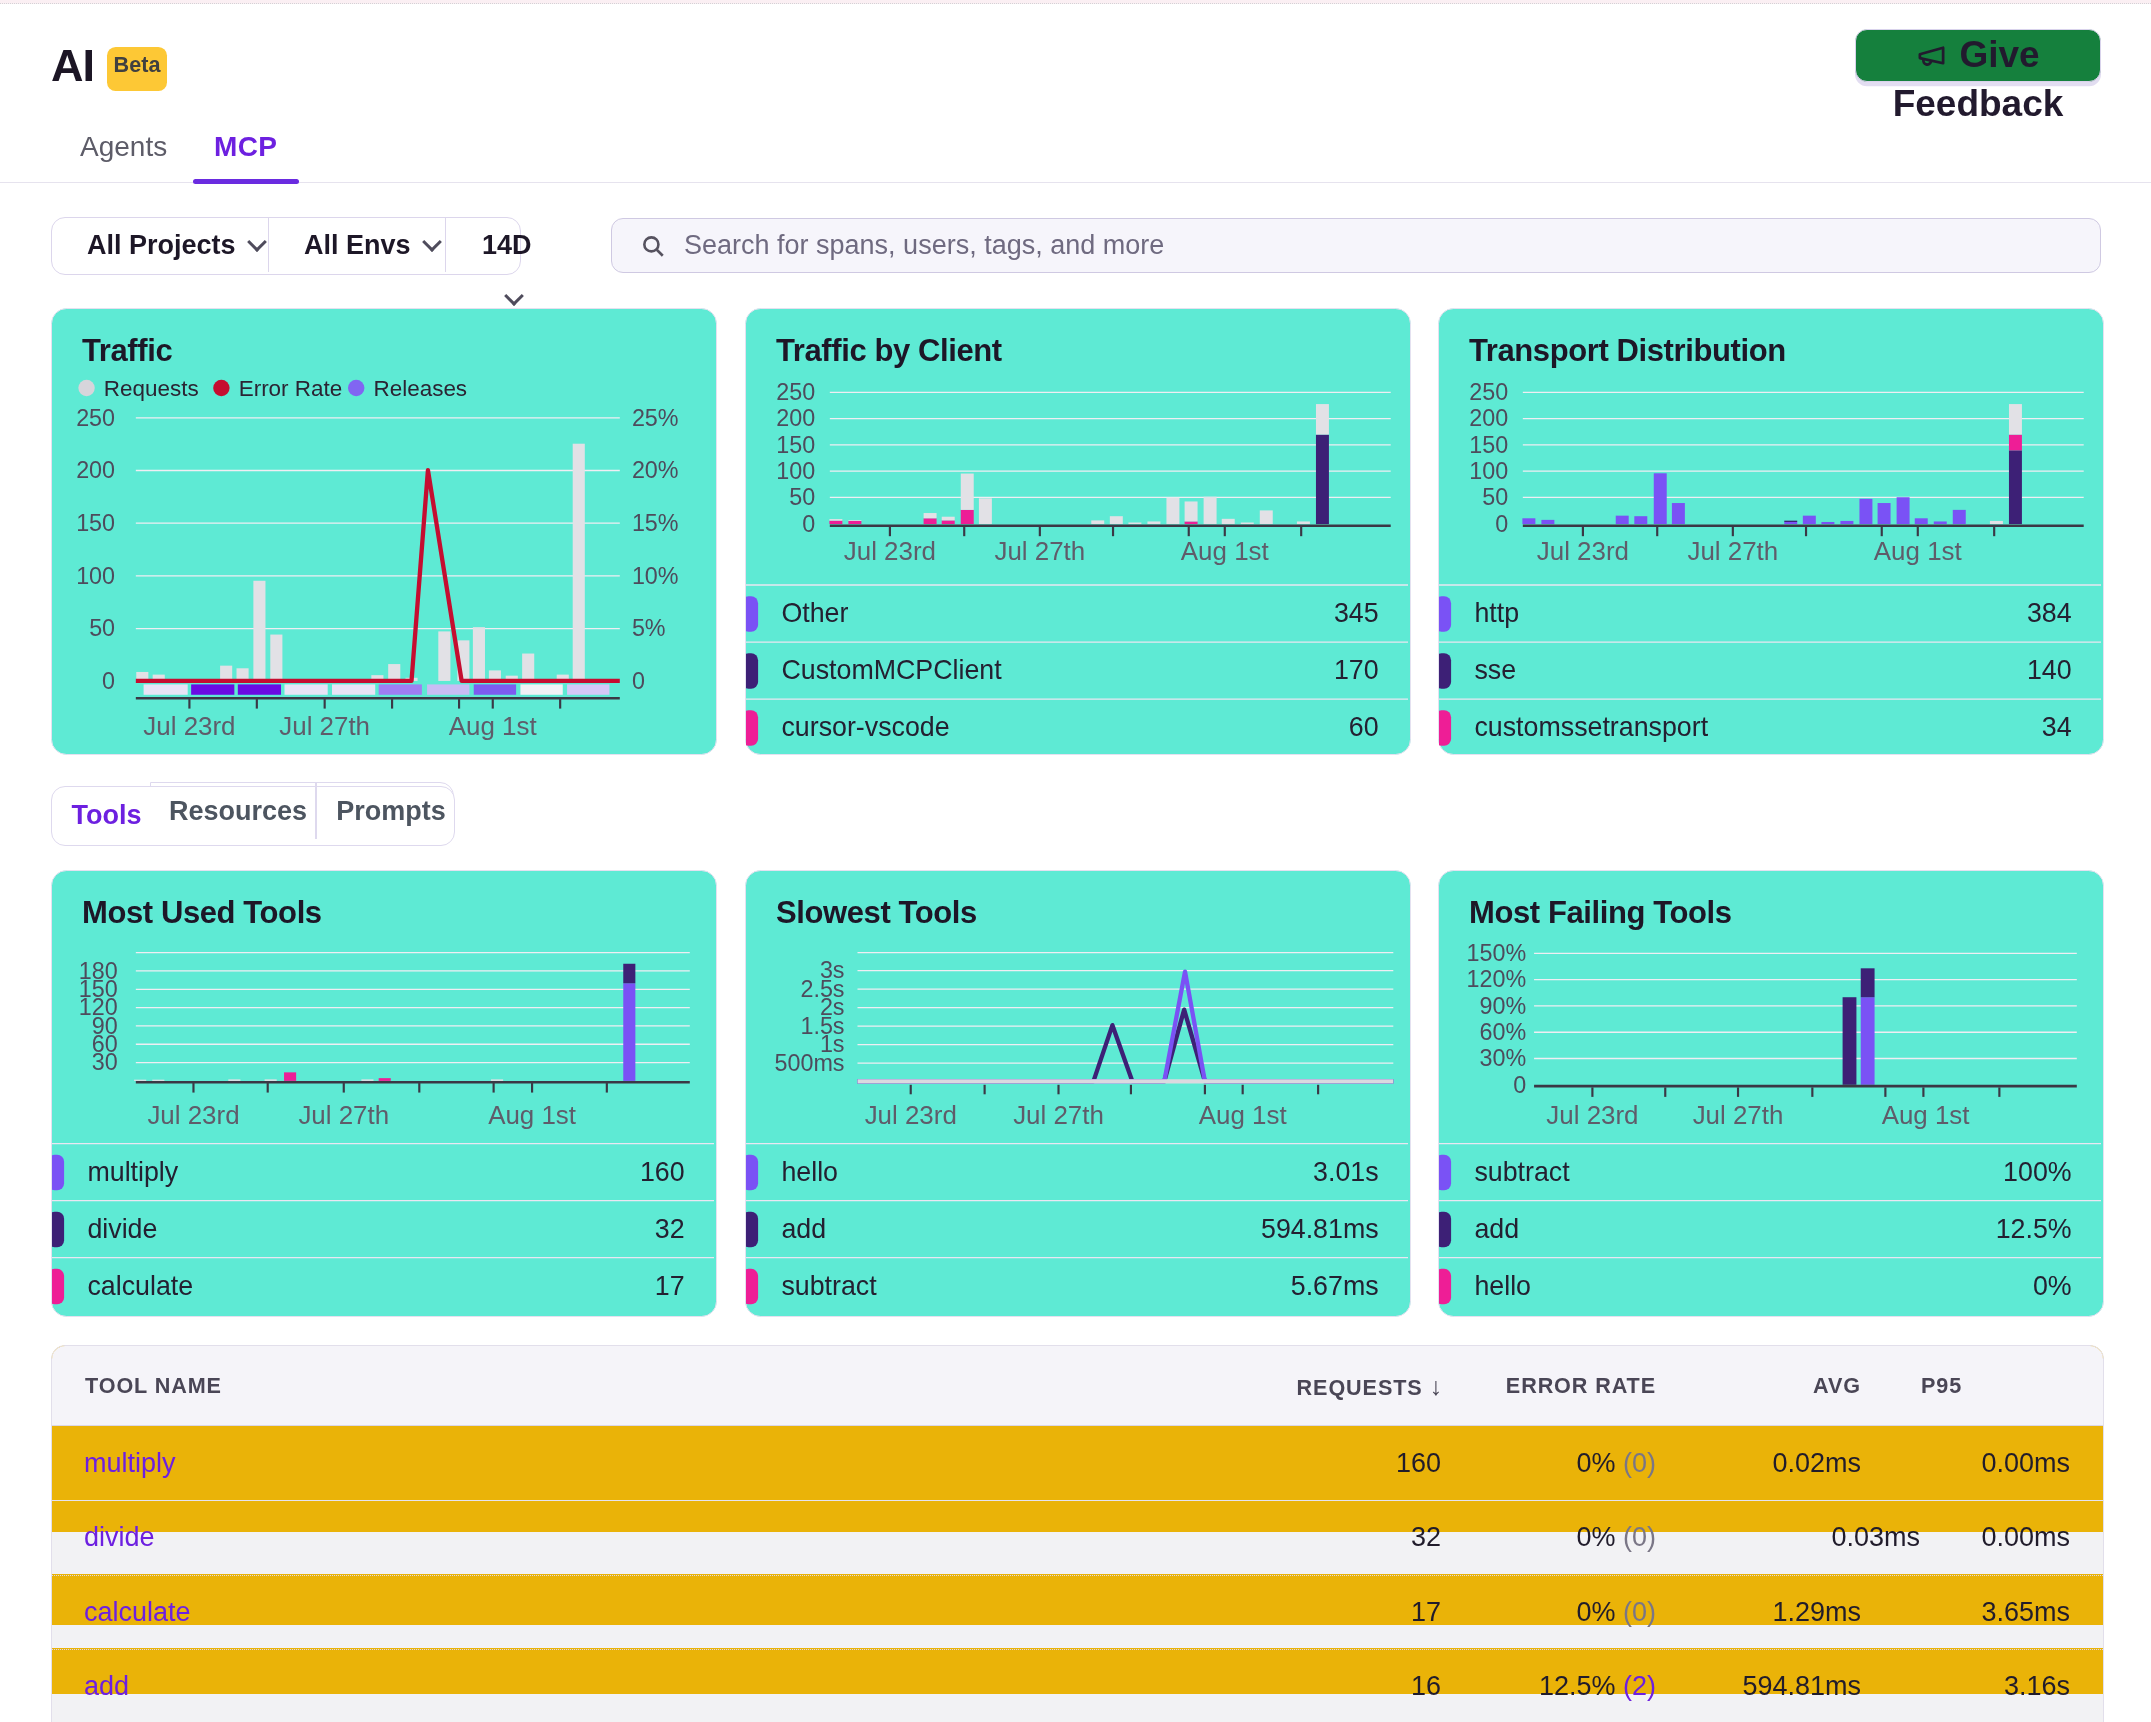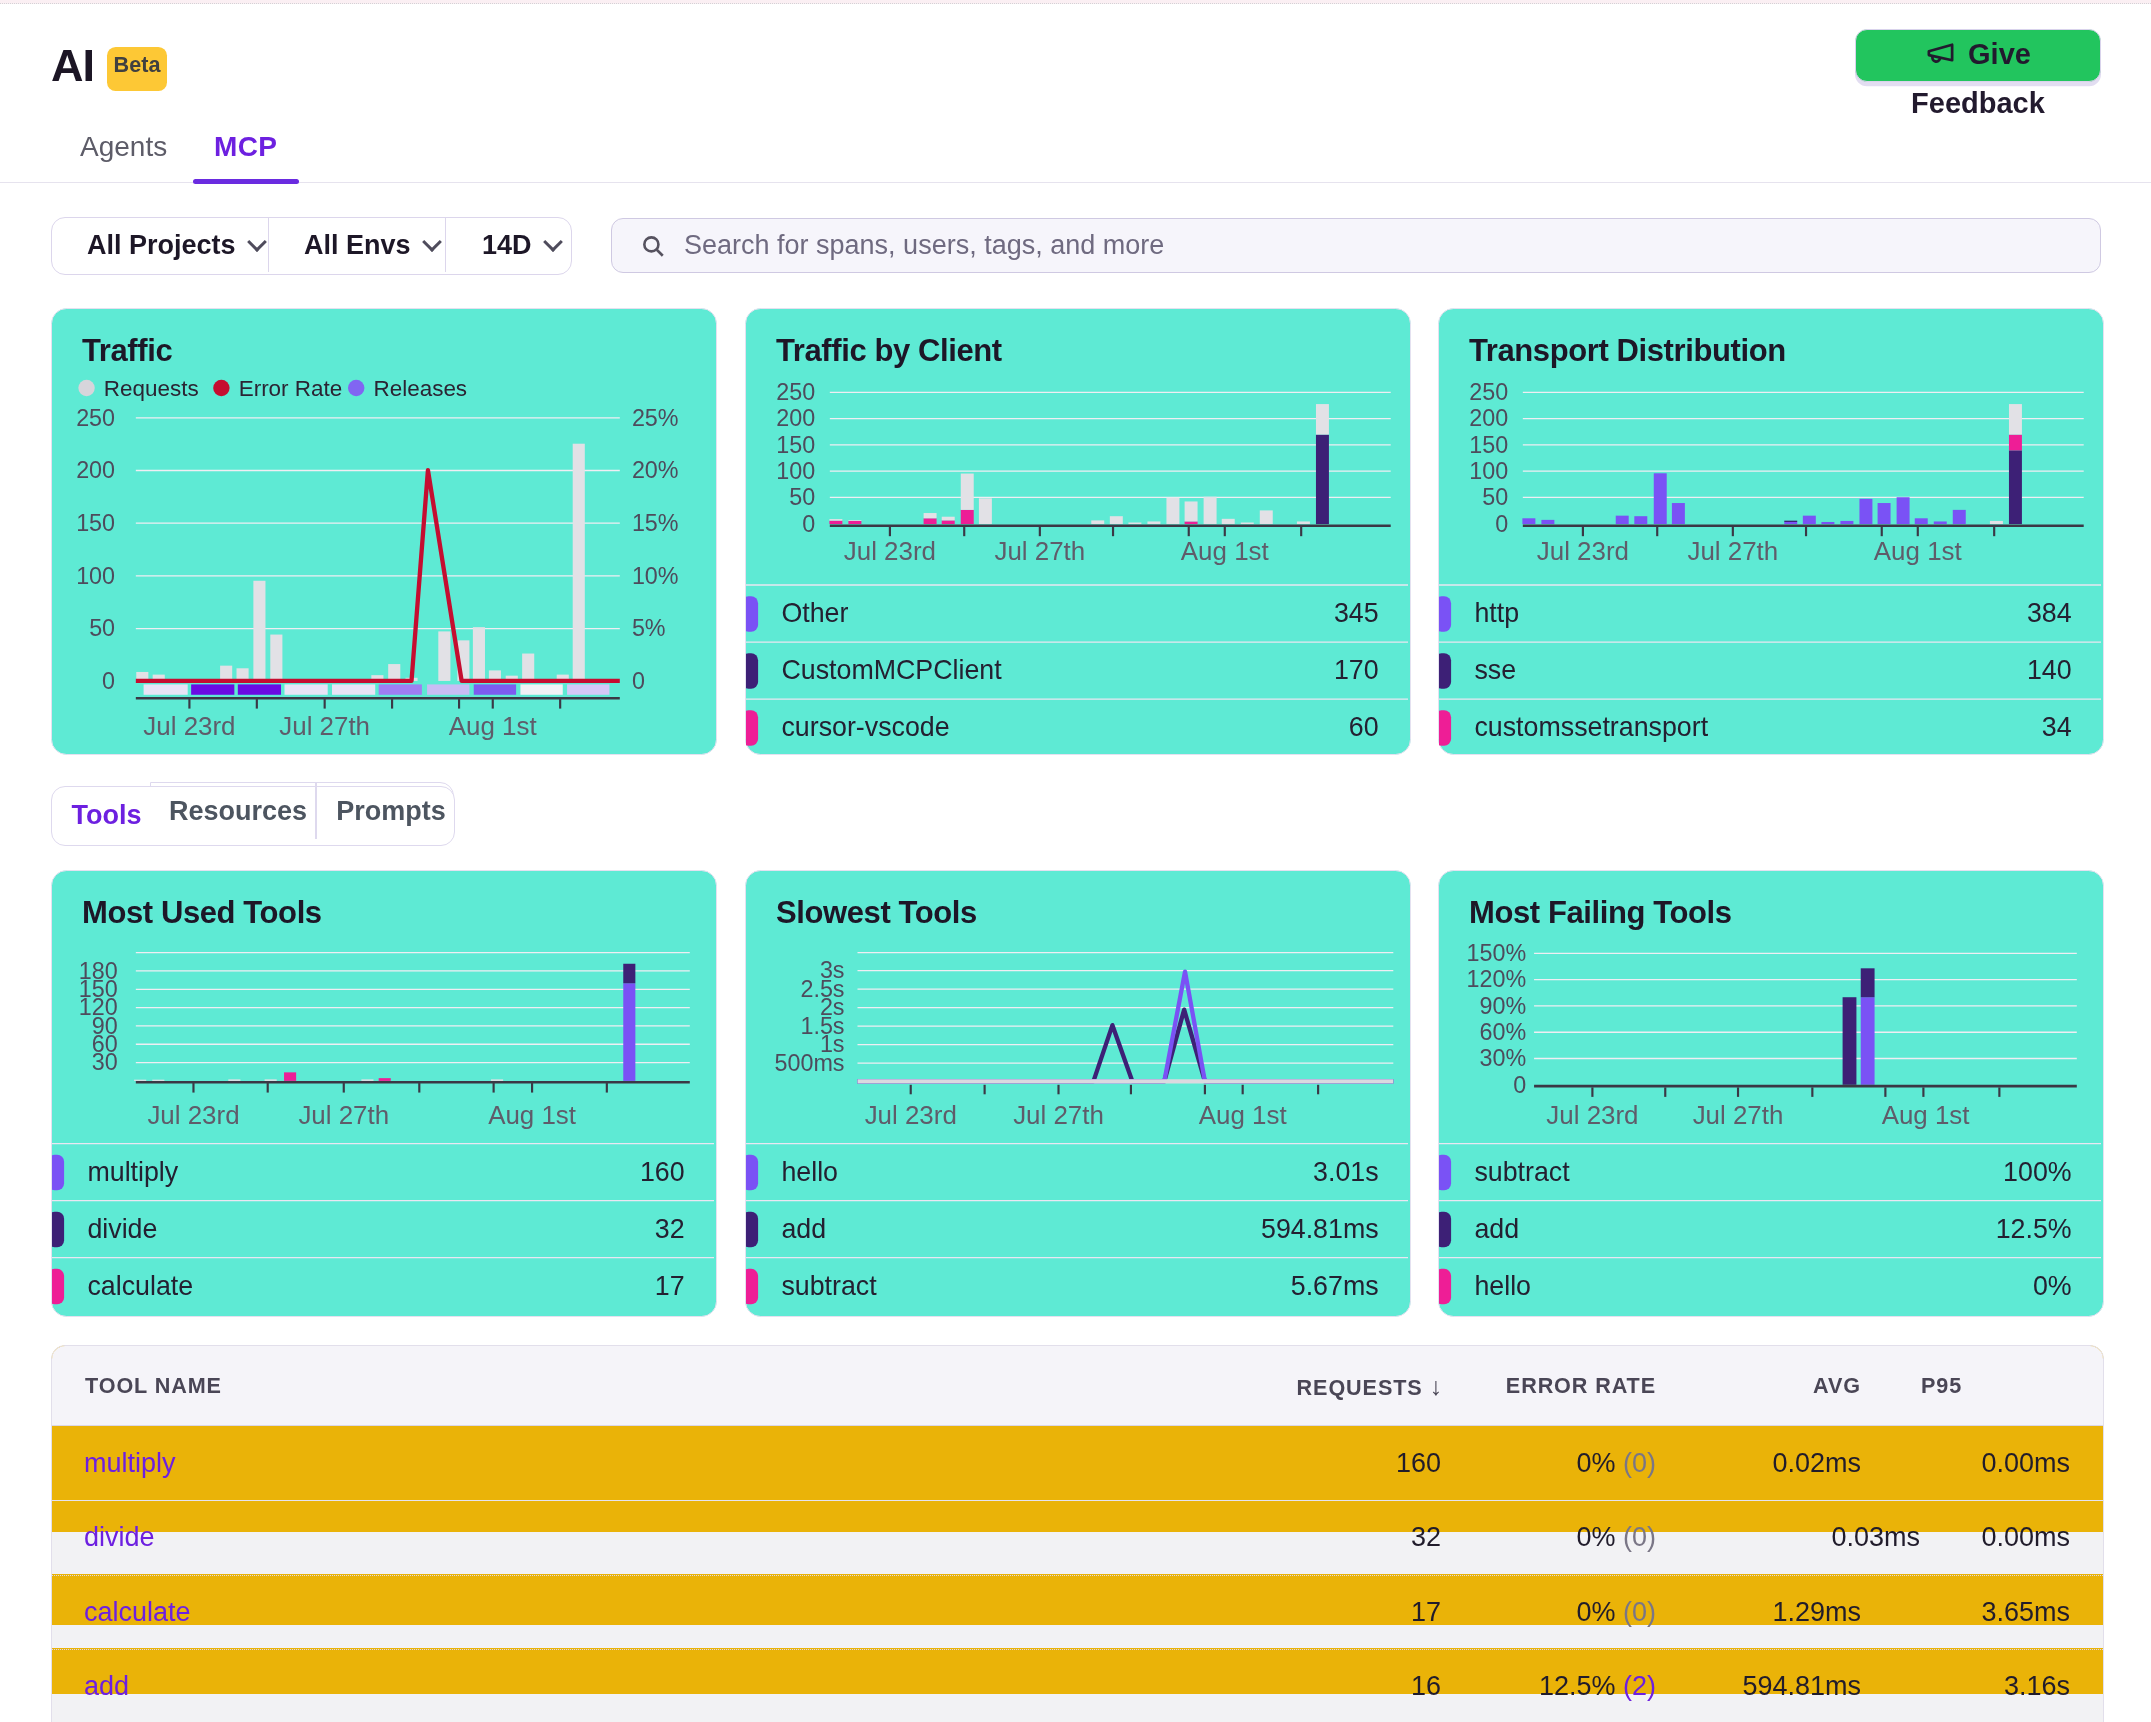--- a/index.html
+++ b/index.html
@@ -1,27 +1,27 @@
 <!DOCTYPE html>
 <html style="font-size:14px"><head>
 <meta charset="utf-8">
 <style>
   * { margin:0; padding:0; box-sizing:border-box; }
   html,body { width:2151px; height:1722px; background:#fff; font-family:"Liberation Sans", sans-serif; overflow:hidden; position:relative; }
   .abs { position:absolute; }
   .topstrip { left:0; top:0; width:2151px; height:4.3px; background:#fbeff3; border-bottom:1.7px dotted #d4d2d6; }
   .h-ai { left:51px; top:40px; font-size:45px; font-weight:bold; color:#1c1625; letter-spacing:-0.9px;}
   .beta { left:107px; top:47px; width:60px; height:44px; background:#fdc835; border-radius:8.6px; color:#404040; font-size:21.6px; font-weight:bold; text-align:center; line-height:35px; }
-  .gfb { left:1855px; top:29px; width:246px; height:53px; background:#22c55e; border:1.7px solid #d9d3ec; border-radius:12px; box-shadow:0 4.3px 0 #e2ddf1; color:#221a2e; font-size:29px; font-weight:bold; line-height:49px; text-align:center; }
+  .gfb { left:1855px; top:29px; width:246px; height:53px; background:#15803d; border:1.7px solid #d9d3ec; border-radius:12px; box-shadow:0 4.3px 0 #e2ddf1; color:#221a2e; font-size:37px; font-weight:bold; line-height:49px; text-align:center; }
   .gfb svg { vertical-align:-4.3px; margin-right:12px; }
   .tab-agents { left:80px; top:131px; font-size:28px; color:#5d5c68; }
   .tab-mcp { left:214px; top:131px; font-size:28px; color:#6d20e0; font-weight:bold; letter-spacing:0.4px; }
   .hdr-border { left:0; top:182px; width:2151px; height:0.9px; background:#e6e3ee; }
   .mcp-underline { left:193px; top:179px; width:106px; height:5.2px; background:#6a2be0; border-radius:2.6px; }
-  .filterbar { left:51px; top:217px; width:521px; height:58px; border:1.7px solid #dcd6ec; border-radius:14px; background:#fff;text-align:center; }
+  .filterbar { left:51px; top:217px; width:470px; height:58px; border:1.7px solid #dcd6ec; border-radius:14px; background:#fff;text-align:center; }
   .filterbar .div1 { position:absolute; left:216px; top:0; width:0.9px; height:54px; background:#dcd6ec; }
   .filterbar .div2 { position:absolute; left:393px; top:0; width:0.9px; height:54px; background:#dcd6ec; }
   .f-lab { position:absolute; top:0; height:54px; line-height:54px; font-size:27px; font-weight:bold; color:#1d1727; }
   .chev { display:inline-block; width:14px; height:14px; border-right:3px solid #4f4c5c; border-bottom:3px solid #4f4c5c; transform:rotate(45deg) translate(-3.5px,-3.5px); margin-left:14px; }
   .search { left:611px; top:218px; width:1490px; height:55px; background:#f6f5fb; border:1.7px solid #cfc9e2; border-radius:12px; }
   .search .ph { position:absolute; left:72px; top:0; line-height:52px; font-size:27px; color:#6f6a80; }
   .card { background:#5eead4; border:1.7px solid #e4e1f0; border-radius:15.6px; }
   .ctitle { position:absolute; left:30px; top:24px; font-size:31px; font-weight:bold; color:#1d1727; letter-spacing:-0.4px; }
   .seg-outer { left:51px; top:786px; width:404px; height:60px; border:1.7px solid #ded9ee; border-radius:14px; background:#fff; }
   .seg-b { left:150px; top:782px; width:304px; height:60px; border:1.7px solid #ded9ee; border-radius:0 14px 14px 0; background:#fff; }

